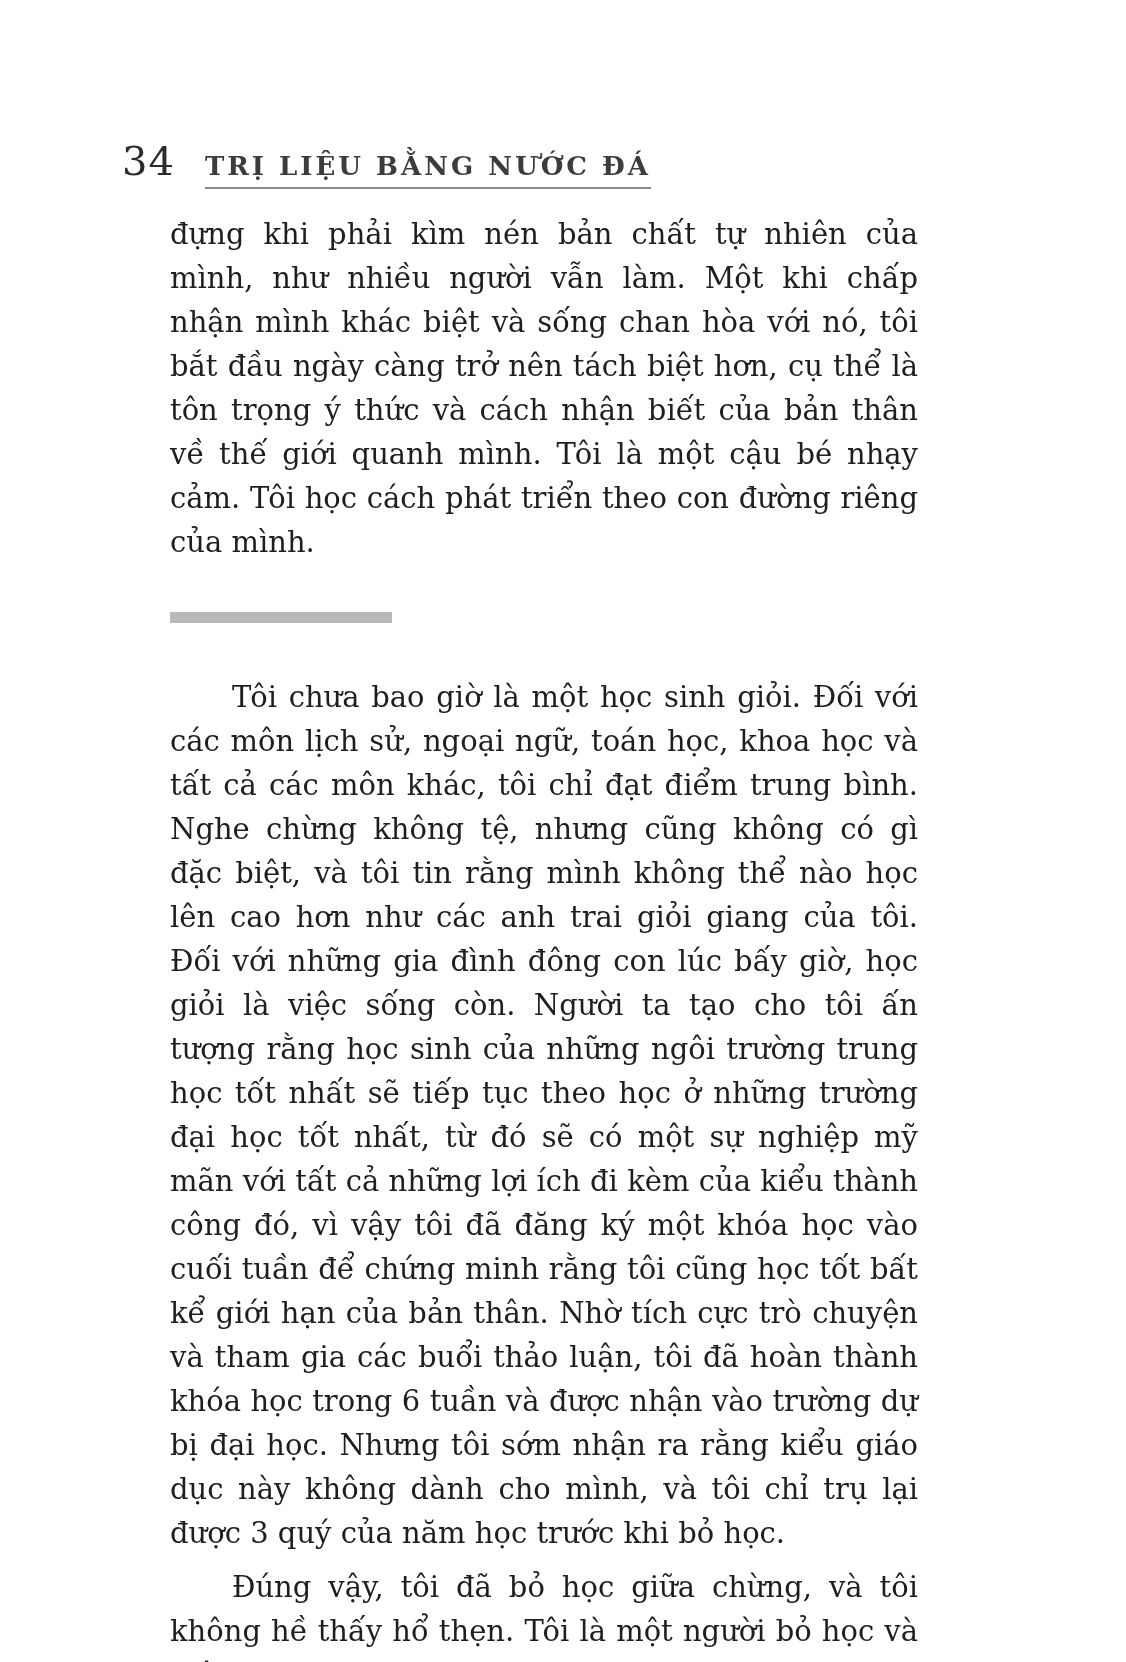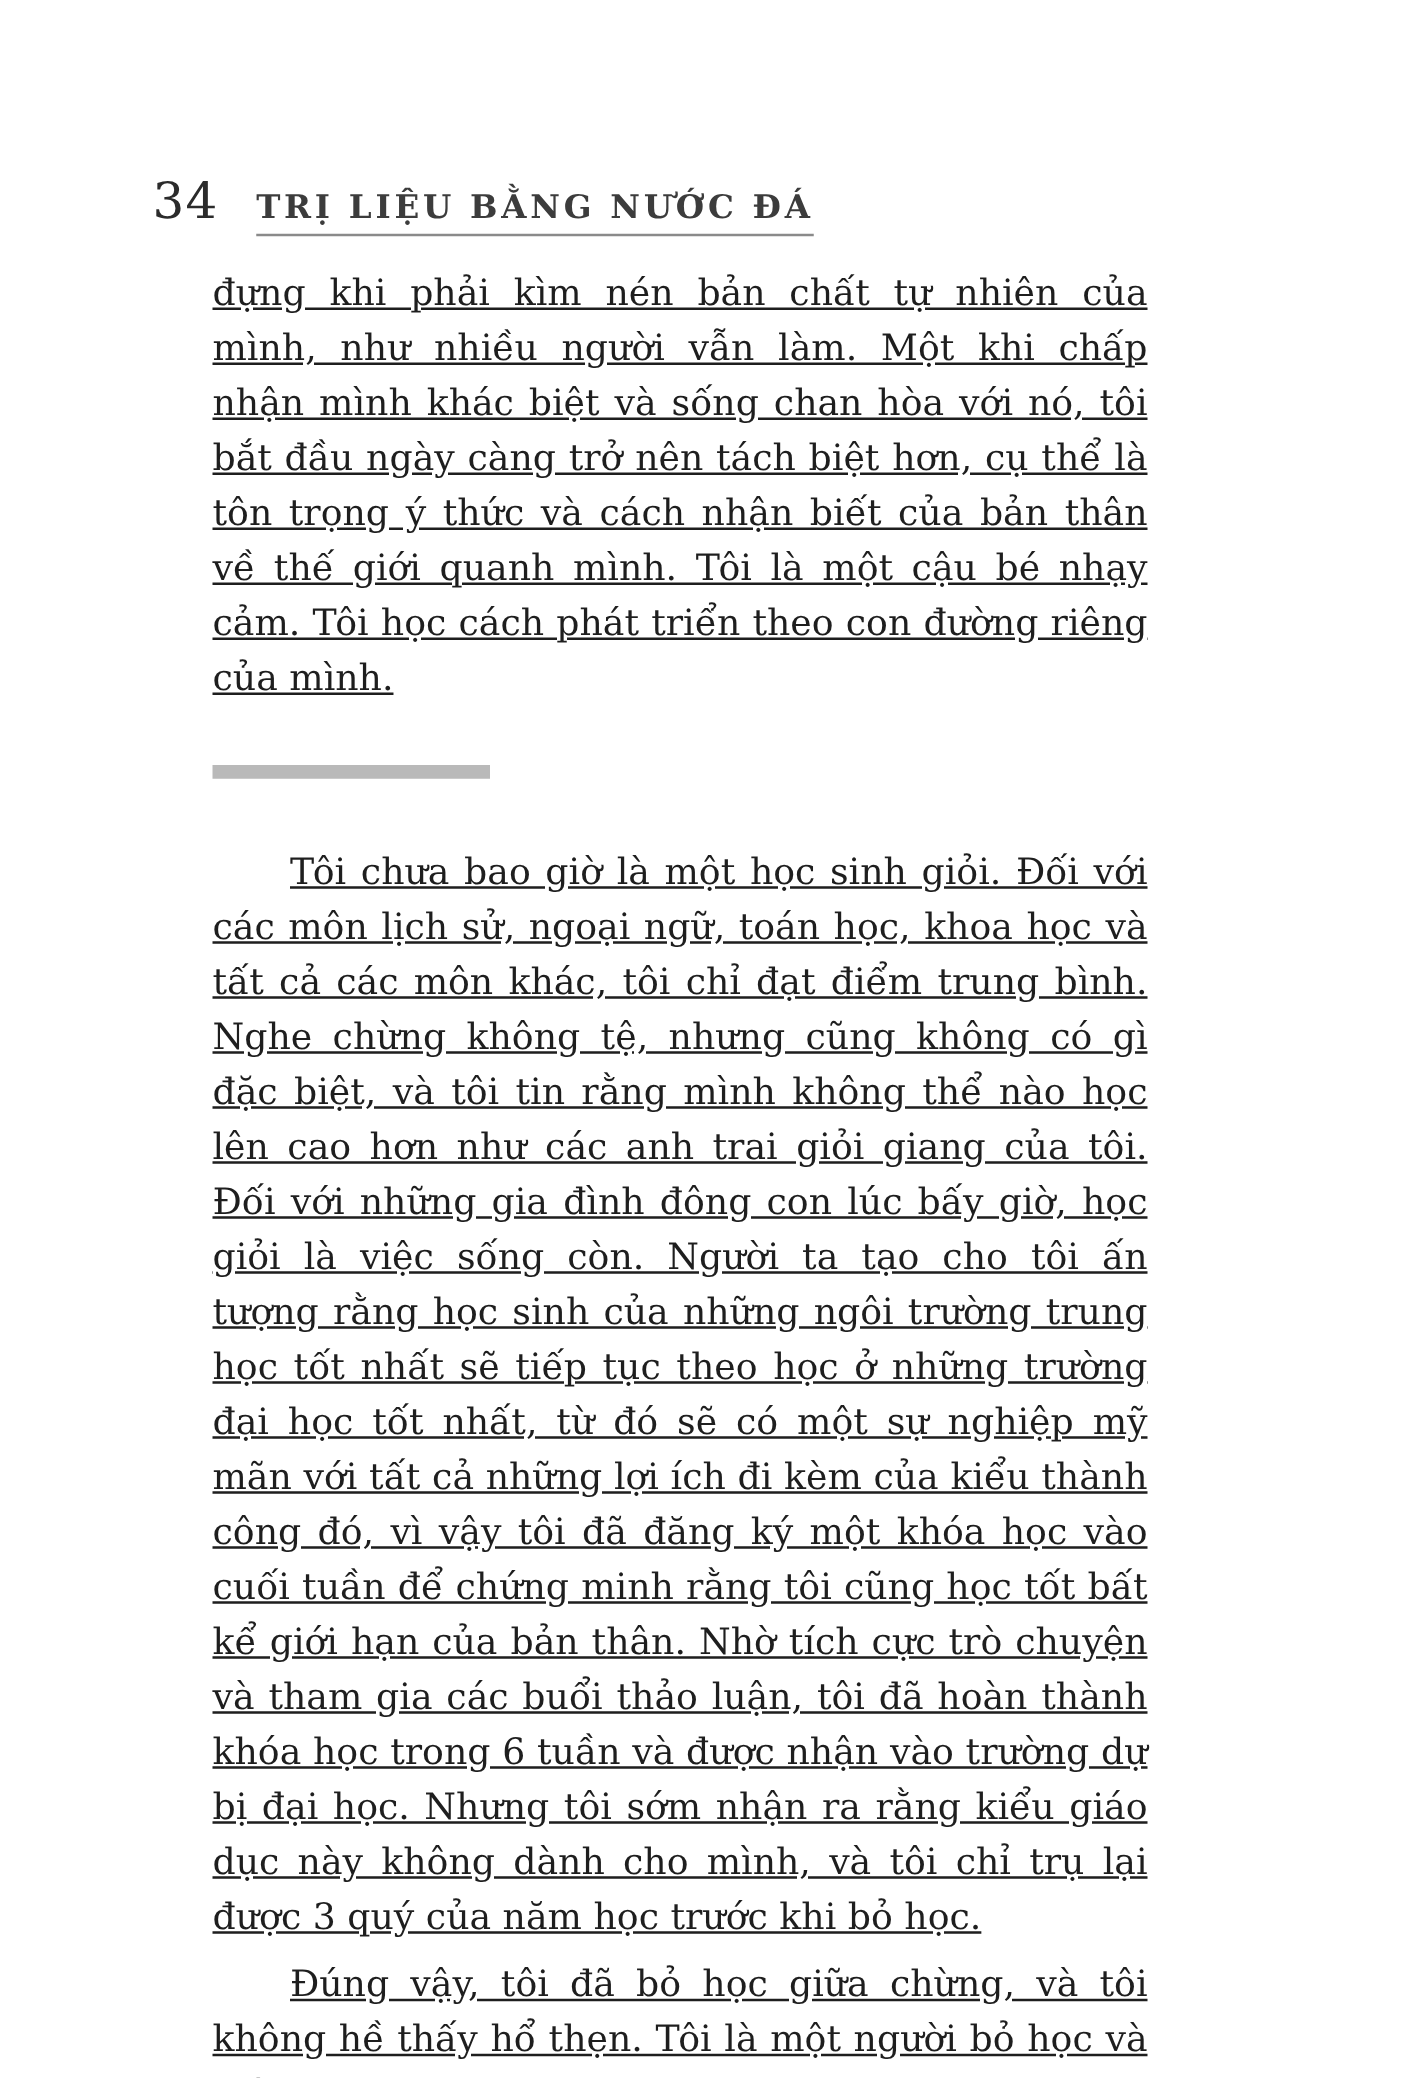--- a/index.html
+++ b/index.html
@@ -43,21 +43,20 @@
     top: 212px;
     left: 170px;
     width: 748px;
   }
   .body-text p {
     margin: 0;
     font-size: 29px;
     line-height: 44px;
     text-align: justify;
     color: #1e1e1e;
-    text-decoration: underline;
   }
   p.indented {
     text-indent: 62px;
   }
   .section-divider {
     width: 222px;
     height: 11px;
     background: #b9b9b9;
     border: none;
     margin: 48px 0 52px 0;

